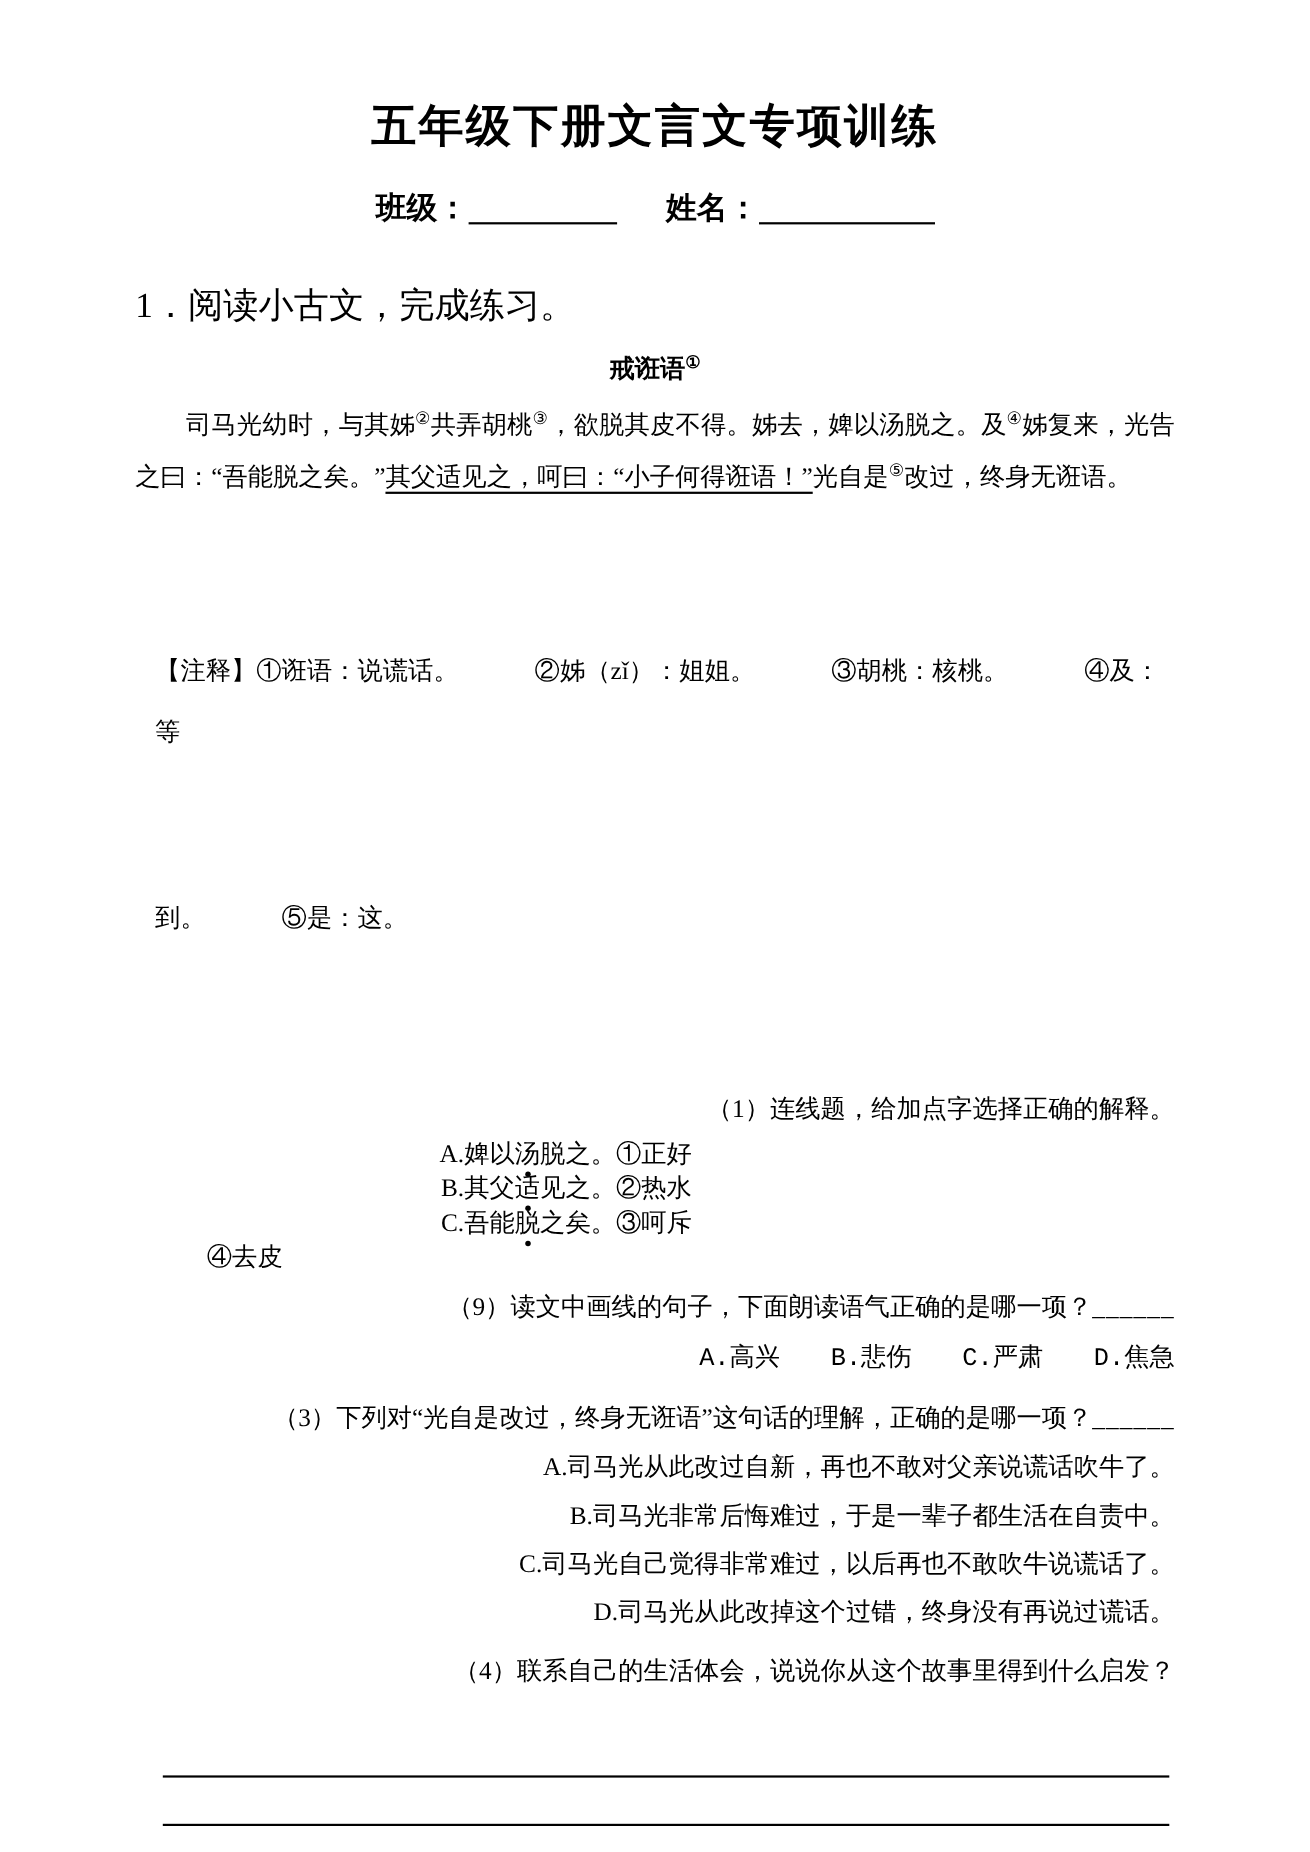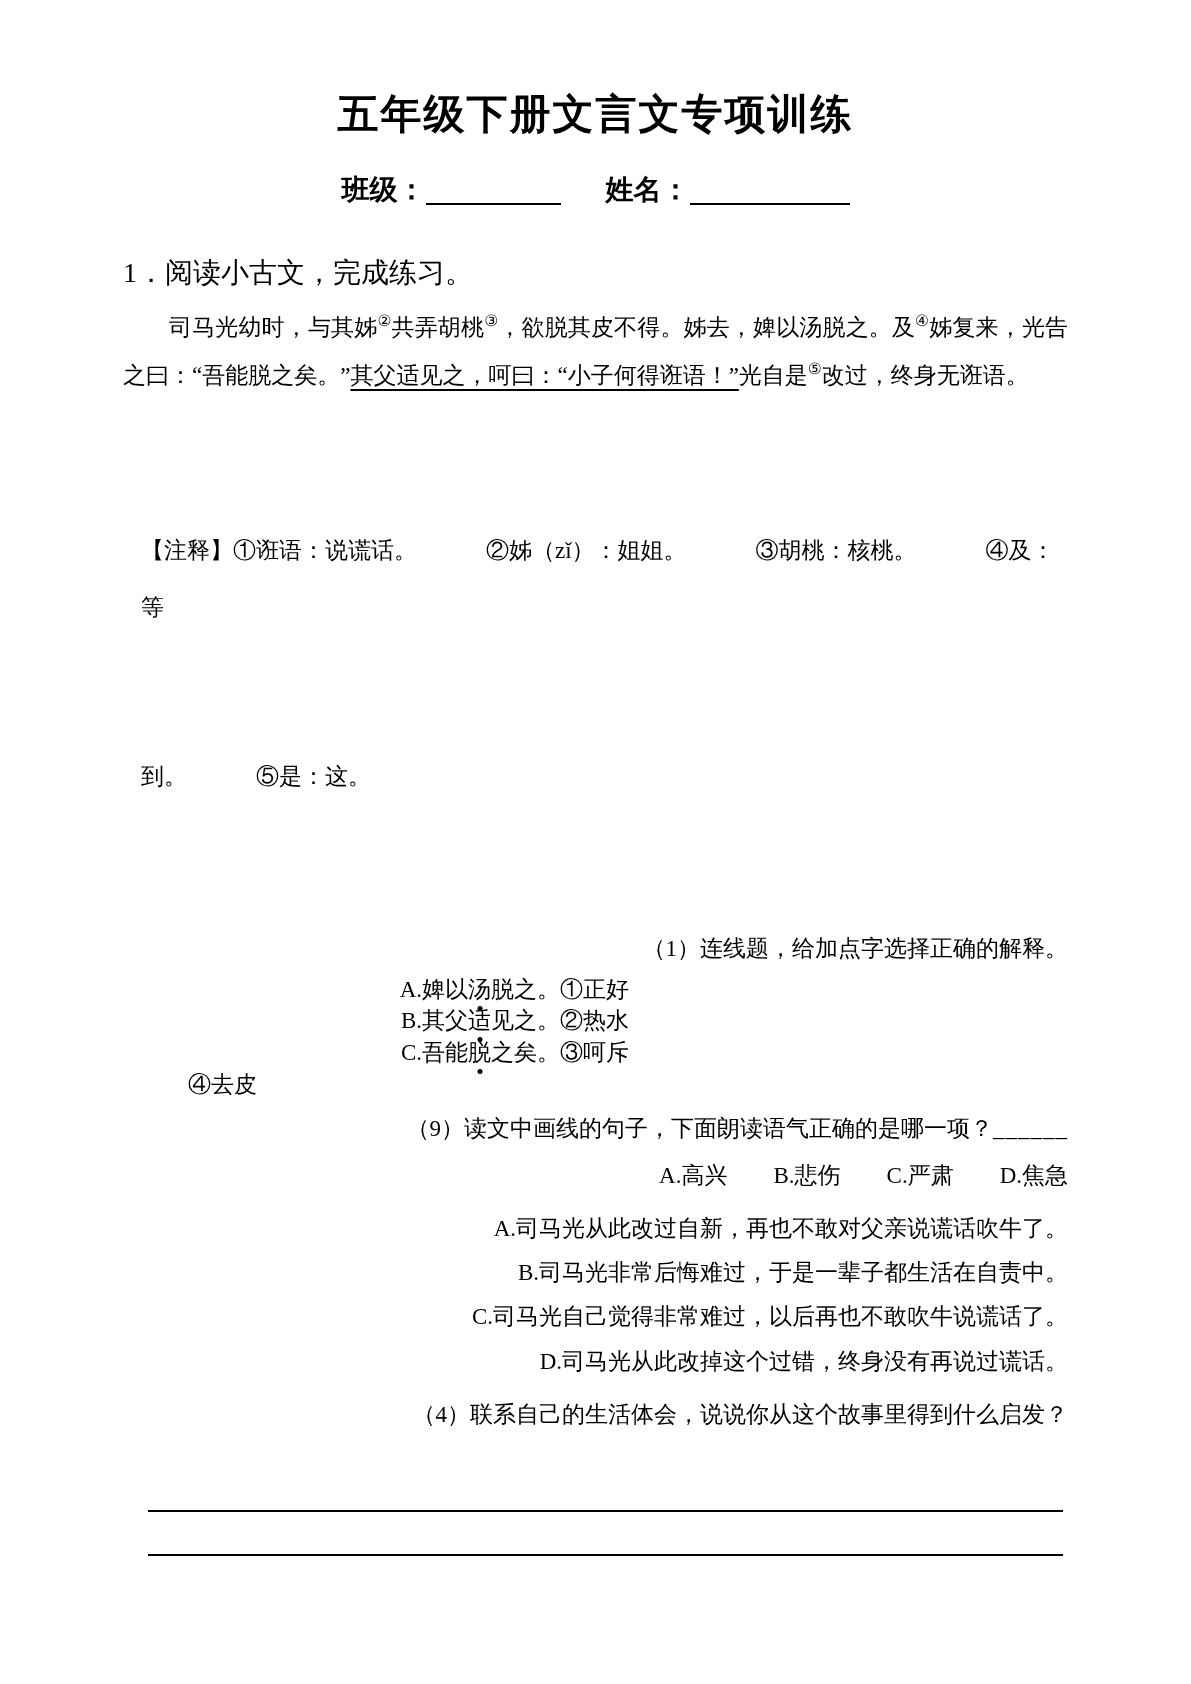--- a/index.html
+++ b/index.html
@@ -20,41 +20,41 @@
     font-size:41px; font-weight:bold;
     letter-spacing:2px;
     margin-bottom:22px;
     line-height:1.3;
   }
   .class-row { text-align:center; font-weight:bold; font-size:28px; margin-bottom:28px; }
   .blank-inline { display:inline-block; border-bottom:2px solid #000; height:26px; vertical-align:-6px; }
   .w135 { width:135px; } .w160 { width:160px; }
   .name-label { margin-left:45px; }
 
-  .q1-heading { font-size:28px; margin-bottom:4px; }
+  .q1-heading { font-size:32px; margin-bottom:4px; }
   .passage-title { text-align:center; font-weight:bold; font-size:23px; margin:6px 0 4px; }
   .passage { text-indent:2em; text-align:justify; line-height:2.05; }
   sup { font-size:0.68em; vertical-align:super; line-height:0; }
   .u { text-decoration:underline; text-underline-offset:6px; }
 
   .notes { margin-top:12px; padding-left:18px; line-height:2.45; white-space:pre-wrap; }
 
   .subq { padding-left:35px; margin-top:8px;text-align:right; }
   .sub-heading { line-height:2.0; }
   .blank-text { letter-spacing:1px; }
 
   .match-row { display:flex; padding-left:30px; margin:4px 0; line-height:1.2; }
   .match-left { width:372px; }
   .dot-under { position:relative; }
   .dot-under::after {
     content:""; position:absolute; left:50%; transform:translateX(-50%);
     bottom:-9px; width:5px; height:5px; background:#000; border-radius:50%;
   }
 
-  .option-line { padding-left:30px; margin-top:2px; }
+  .option-line { padding-left:30px; margin-top:2px;font-family:Liberation Mono, monospace; }
   .opt-row { padding-left:30px; line-height:1.92; }
 
   .answer-line { margin:0 5px 0 25px; border-bottom:2px solid #000; height:46px; }
   .answer-line + .answer-line { height:44px; }
   .answers { margin-top:28px; margin-bottom:6px; }
 
   .q2-heading { margin-top:24px; font-size:24px; }
 </style>
 </head>
 <body>
@@ -62,20 +62,23 @@
 <div class="page">
 
   <h1 class="doc-title">五年级下册文言文专项训练</h1>
 
   <div class="class-row">
     <span>班级：</span><span class="blank-inline w135"></span><span class="name-label">姓名：</span><span class="blank-inline w160"></span>
   </div>
 
   <div class="q1-heading">1．阅读小古文，完成练习。</div>
 
+  <div class="passage-title">
+    <span>戒诳语</span><sup>①</sup>
+  </div>
 
   <p class="passage">
     <span>司马光幼时，与其姊</span><sup>②</sup><span>共弄胡桃</span><sup>③</sup><span>，欲脱其皮不得。姊去，婢以汤脱之。及</span><sup>④</sup><span>姊复来，光告之曰：“吾能脱之矣。”</span><span class="u">其父适见之，呵曰：“小子何得诳语！”</span><span>光自是</span><sup>⑤</sup><span>改过，终身无诳语。</span>
   </p>
 
   <div class="notes">
     <div>【注释】①诳语：说谎话。　　　②姊（zǐ）：姐姐。　　　③胡桃：核桃。　　　④及：等</div>
     <div>到。　　　⑤是：这。</div>
   </div>
 
@@ -100,20 +103,23 @@
   </div>
 
   <div class="subq">
     <div class="sub-heading">
       <span>（9）读文中画线的句子，下面朗读语气正确的是哪一项？</span><span class="blank-text">______</span>
     </div>
     <div class="option-line">A.高兴　　B.悲伤　　C.严肃　　D.焦急</div>
   </div>
 
   <div class="subq">
+    <div class="sub-heading">
+      <span>（3）下列对“光自是改过，终身无诳语”这句话的理解，正确的是哪一项？</span><span class="blank-text">______</span>
+    </div>
     <div class="opt-row">A.司马光从此改过自新，再也不敢对父亲说谎话吹牛了。</div>
     <div class="opt-row">B.司马光非常后悔难过，于是一辈子都生活在自责中。</div>
     <div class="opt-row">C.司马光自己觉得非常难过，以后再也不敢吹牛说谎话了。</div>
     <div class="opt-row">D.司马光从此改掉这个过错，终身没有再说过谎话。</div>
   </div>
 
   <div class="subq">
     <div class="sub-heading">（4）联系自己的生活体会，说说你从这个故事里得到什么启发？</div>
   </div>
 

